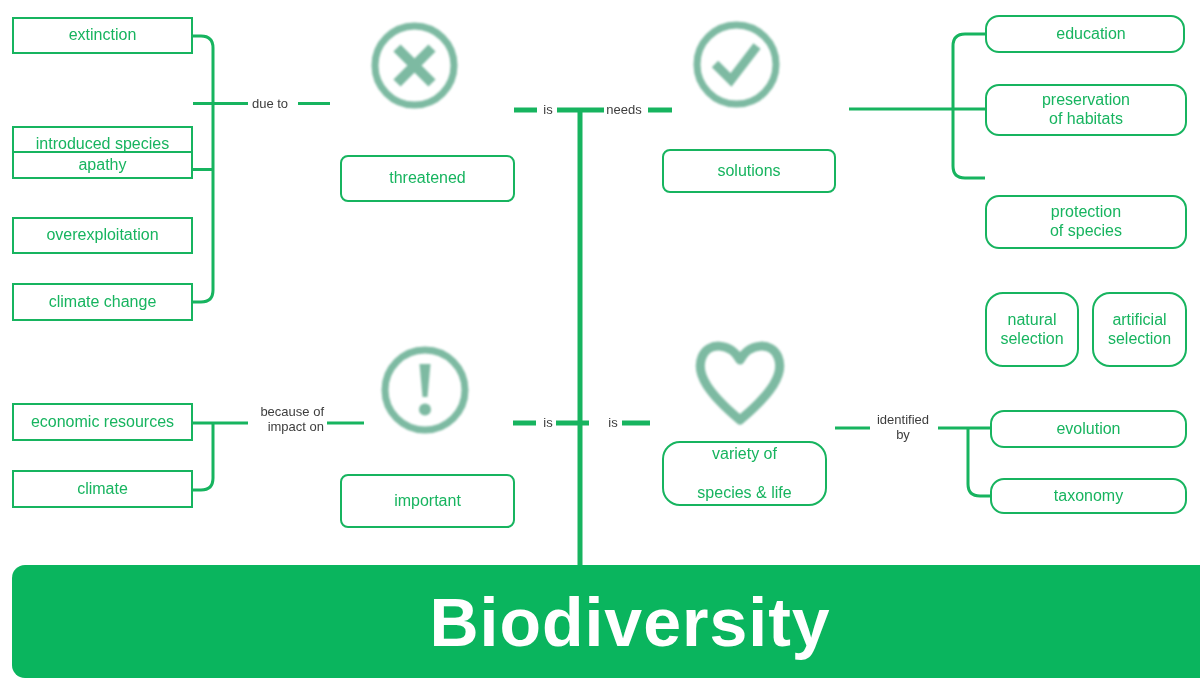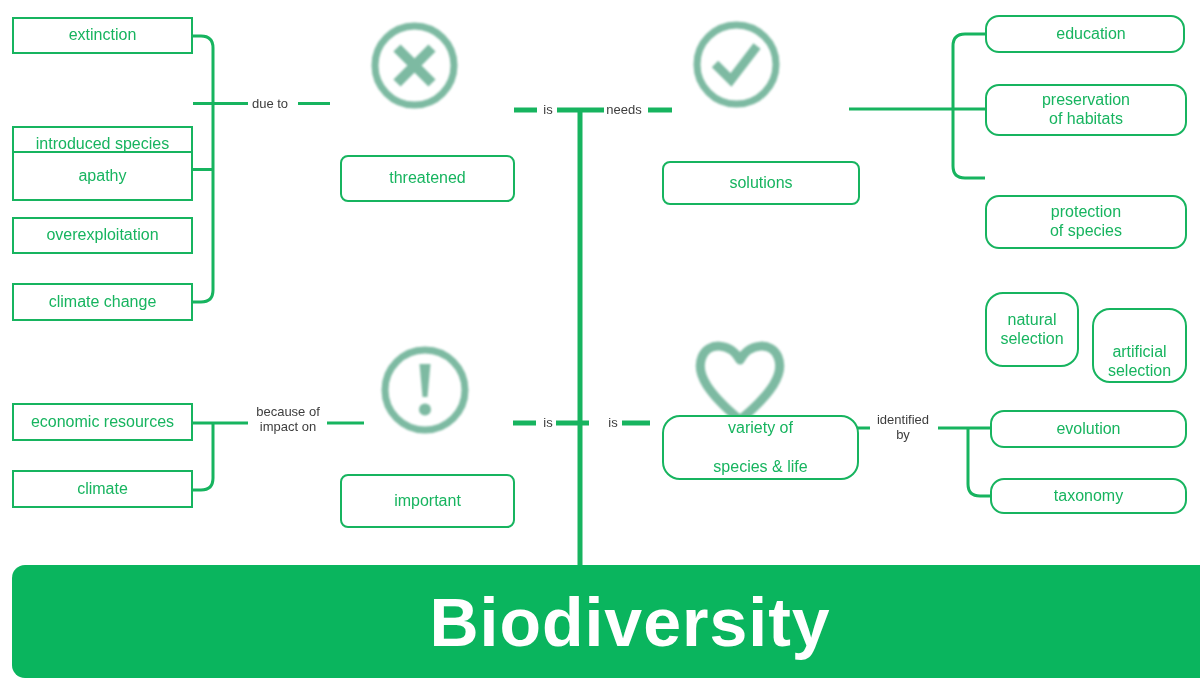--- a/index.html
+++ b/index.html
@@ -87,90 +87,90 @@
   <svg class="icon" style="left:687px;top:332px;" width="106" height="96" viewBox="0 0 106 96">
     <path d="M53,88 C22,62 8,42 15,25 C21,10 43,10 53,28 C63,10 85,10 91,25 C98,42 84,62 53,88 Z" stroke="currentColor" stroke-width="9" fill="none" stroke-linejoin="round"></path>
   </svg>
 
   <div class="node r12" style="left:12px;top:17px;width:181px;height:37px;">
     <span>extinction</span>
   </div>
   <div class="node r12" style="left:12px;top:84px;width:181px;height:36px;margin-top:42px;">
     <span>introduced species</span>
   </div>
-  <div class="node r12" style="left:12px;top:151px;width:181px;height:50px;">
+  <div class="node r12" style="left:12px;top:151px;width:181px;height:28px;">
     <span>apathy</span>
   </div>
   <div class="node r12" style="left:12px;top:217px;width:181px;height:37px;">
     <span>overexploitation</span>
   </div>
   <div class="node r12" style="left:12px;top:283px;width:181px;height:38px;">
     <span>climate change</span>
   </div>
 
   <div class="node r16" style="left:340px;top:123px;width:175px;height:47px;">
     <span>threatened</span>
   </div>
-  <div class="node r16" style="left:662px;top:129px;width:198px;height:44px;">
+  <div class="node r16" style="left:662px;top:117px;width:174px;height:44px;">
     <span>solutions</span>
   </div>
 
   <div class="node r14" style="left:985px;top:15px;width:200px;height:38px;padding-left:12px;">
     <span>education</span>
   </div>
   <div class="node r14" style="left:985px;top:84px;width:202px;height:52px;">
     <span>preservation</span>
     <span>of habitats</span>
   </div>
   <div class="node r14" style="left:985px;top:151px;width:202px;height:54px;margin-top:44px;">
     <span>protection</span>
     <span>of species</span>
   </div>
 
   <div class="node r18" style="left:985px;top:292px;width:94px;height:75px;">
     <span>natural</span>
     <span>selection</span>
   </div>
-  <div class="node r18" style="left:1092px;top:308px;width:95px;height:75px;justify-content:flex-end;">
+  <div class="node r18" style="left:1092px;top:292px;width:95px;height:75px;">
     <span>artificial</span>
     <span>selection</span>
   </div>
 
   <div class="node r12" style="left:12px;top:403px;width:181px;height:38px;">
     <span>economic resources</span>
   </div>
   <div class="node r12" style="left:12px;top:470px;width:181px;height:38px;">
     <span>climate</span>
   </div>
 
   <div class="node r16" style="left:340px;top:442px;width:175px;height:54px;">
     <span>important</span>
   </div>
-  <div class="node r18" style="left:662px;top:415px;width:197px;height:65px;gap:20px;">
+  <div class="node r18" style="left:662px;top:441px;width:165px;height:65px;gap:20px;">
     <span>variety of</span>
     <span>species &amp; life</span>
   </div>
 
   <div class="node r14" style="left:990px;top:410px;width:197px;height:38px;">
     <span>evolution</span>
   </div>
   <div class="node r14" style="left:990px;top:478px;width:197px;height:36px;">
     <span>taxonomy</span>
   </div>
 
   <div class="clabel" style="left:246px;top:96px;width:48px;">
     <span>due to</span>
   </div>
   <div class="clabel" style="left:538px;top:102px;width:20px;">
     <span>is</span>
   </div>
   <div class="clabel" style="left:602px;top:102px;width:44px;">
     <span>needs</span>
   </div>
-  <div class="clabel" style="left:252px;top:404px;width:72px;text-align:center;">
+  <div class="clabel" style="left:252px;top:404px;width:72px;text-align:right;">
     <span>because of</span>
     <span>impact on</span>
   </div>
   <div class="clabel" style="left:538px;top:415px;width:20px;">
     <span>is</span>
   </div>
   <div class="clabel" style="left:603px;top:415px;width:20px;">
     <span>is</span>
   </div>
   <div class="clabel" style="left:872px;top:412px;width:62px;">

